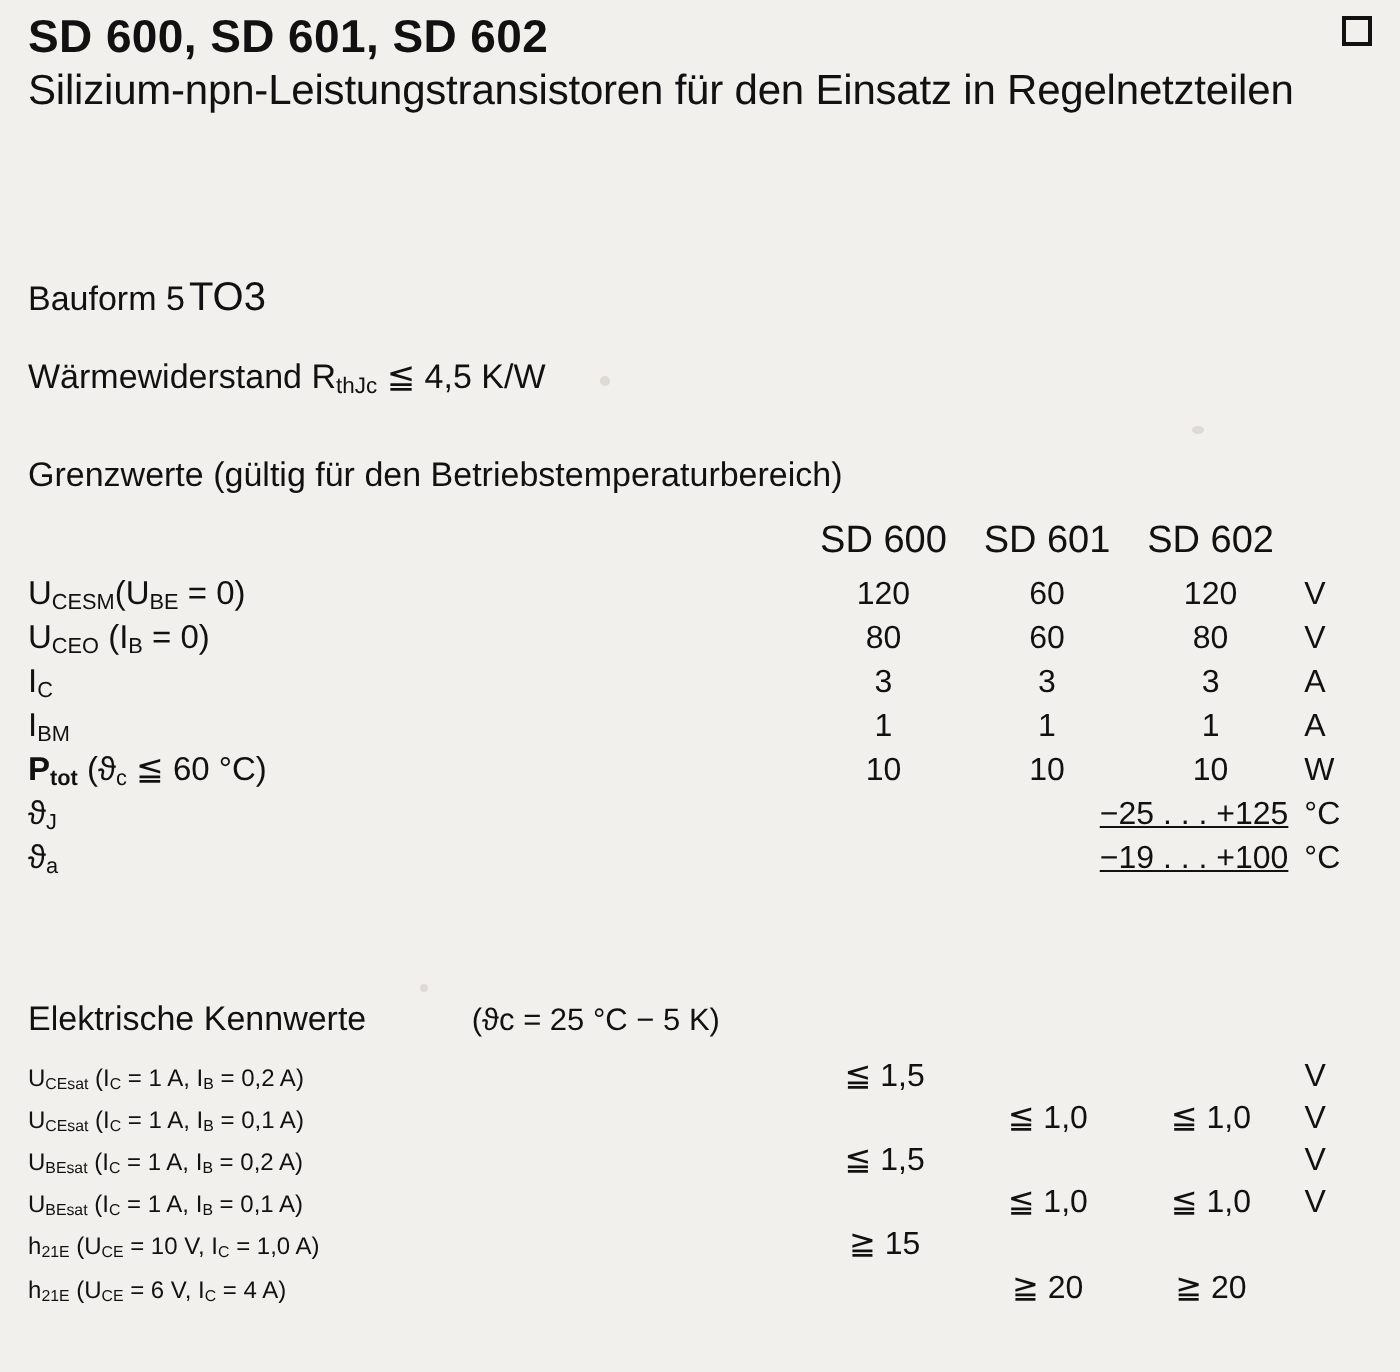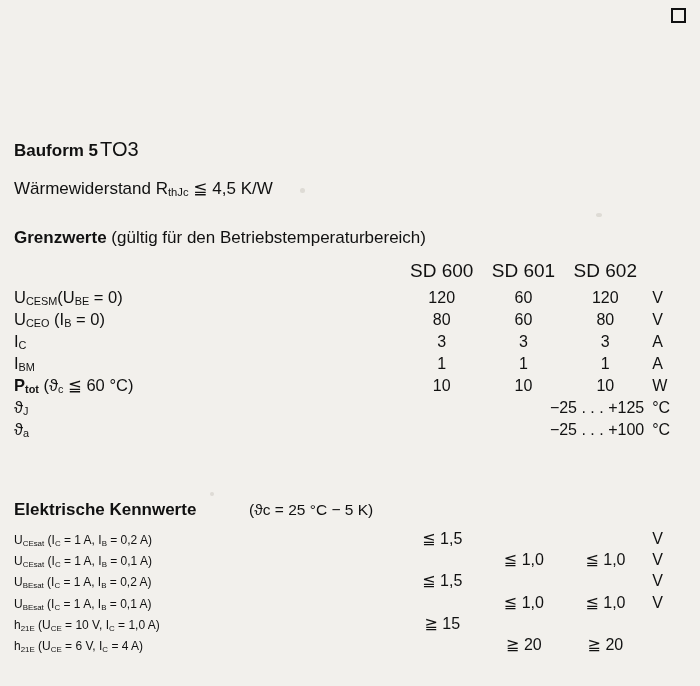--- a/index.html
+++ b/index.html
@@ -53,33 +53,33 @@
   }
 
   .section {
     position: absolute;
     left: 14px;
   }
   .bauform {
     top: 138px;
     font-size: 17px;
   }
-  .bauform .bold { font-weight: bold; }
+  .bauform .bold { font-weight: normal; }
   .bauform .code { margin-left: 2px; font-size: 20px; }
 
   .waerme {
     top: 178px;
     font-size: 17px;
   }
 
   .grenz-head {
     top: 228px;
     font-size: 17px;
   }
-  .grenz-head .bold { font-weight: bold; }
+  .grenz-head .bold { font-weight: normal; }
 
   sub {
     font-size: 0.66em;
     vertical-align: -0.22em;
     letter-spacing: 0;
   }
 
   
   .tbl {
     position: absolute;
@@ -119,28 +119,29 @@
     line-height: 1.33;
   }
   #grenzwerte-table tr.hdr td {
     font-size: 19px;
     padding-bottom: 4px;
   }
   #grenzwerte-table td.span3 {
     text-align: right;
     padding-right: 2px;
     font-size: 16px;
+    text-decoration: underline;
   }
 
   
   .kenn-head {
     top: 500px;
     font-size: 17px;
   }
-  .kenn-head .bold { font-weight: bold; }
+  .kenn-head .bold { font-weight: normal; }
   .kenn-head .paren { font-size: 15.5px; margin-left: 48px; }
 
   #kennwerte-table {
     left: 14px;
     top: 528px;
     width: 672px;
   }
   #kennwerte-table td.lbl {
     width: 390px;
     font-size: 12px;
@@ -170,20 +171,24 @@
 </style>
 </head>
 <body>
 
 <div class="page">
 
   <div class="noise1" style="left:300px; top:188px; width:5px; height:5px;"></div>
   <div class="noise2" style="left:596px; top:213px; width:6px; height:4px;"></div>
   <div class="noise3" style="left:210px; top:492px; width:4px; height:4px;"></div>
 
+  <div class="title-block">
+    <h1 class="main-title">SD 600, SD 601, SD 602</h1>
+    <p class="subtitle">Silizium-npn-Leistungstransistoren für den Einsatz in Regelnetzteilen</p>
+  </div>
   <div class="corner-square"></div>
 
   <div class="section bauform">
     <span class="bold">Bauform 5</span><span class="code">TO3</span>
   </div>
 
   <div class="section waerme">
     <span>Wärmewiderstand R</span><sub>thJc</sub><span>&nbsp;</span><span>≦ 4,5 K/W</span>
   </div>
 
@@ -257,21 +262,21 @@
         <span>ϑ</span><sub>J</sub>
       </td>
       <td class="span3" colspan="3">−25 . . . +125</td>
       <td class="unit">°C</td>
     </tr>
 
     <tr>
       <td class="lbl">
         <span>ϑ</span><sub>a</sub>
       </td>
-      <td class="span3" colspan="3">−25 . . . +100</td>
+      <td class="span3" colspan="3">−19 . . . +100</td>
       <td class="unit">°C</td>
     </tr>
   </tbody>
     </table>
 
   <div class="section kenn-head">
     <span class="bold">Elektrische Kennwerte</span>
     <span class="paren">(ϑc = 25 °C − 5 K)</span>
   </div>
 

